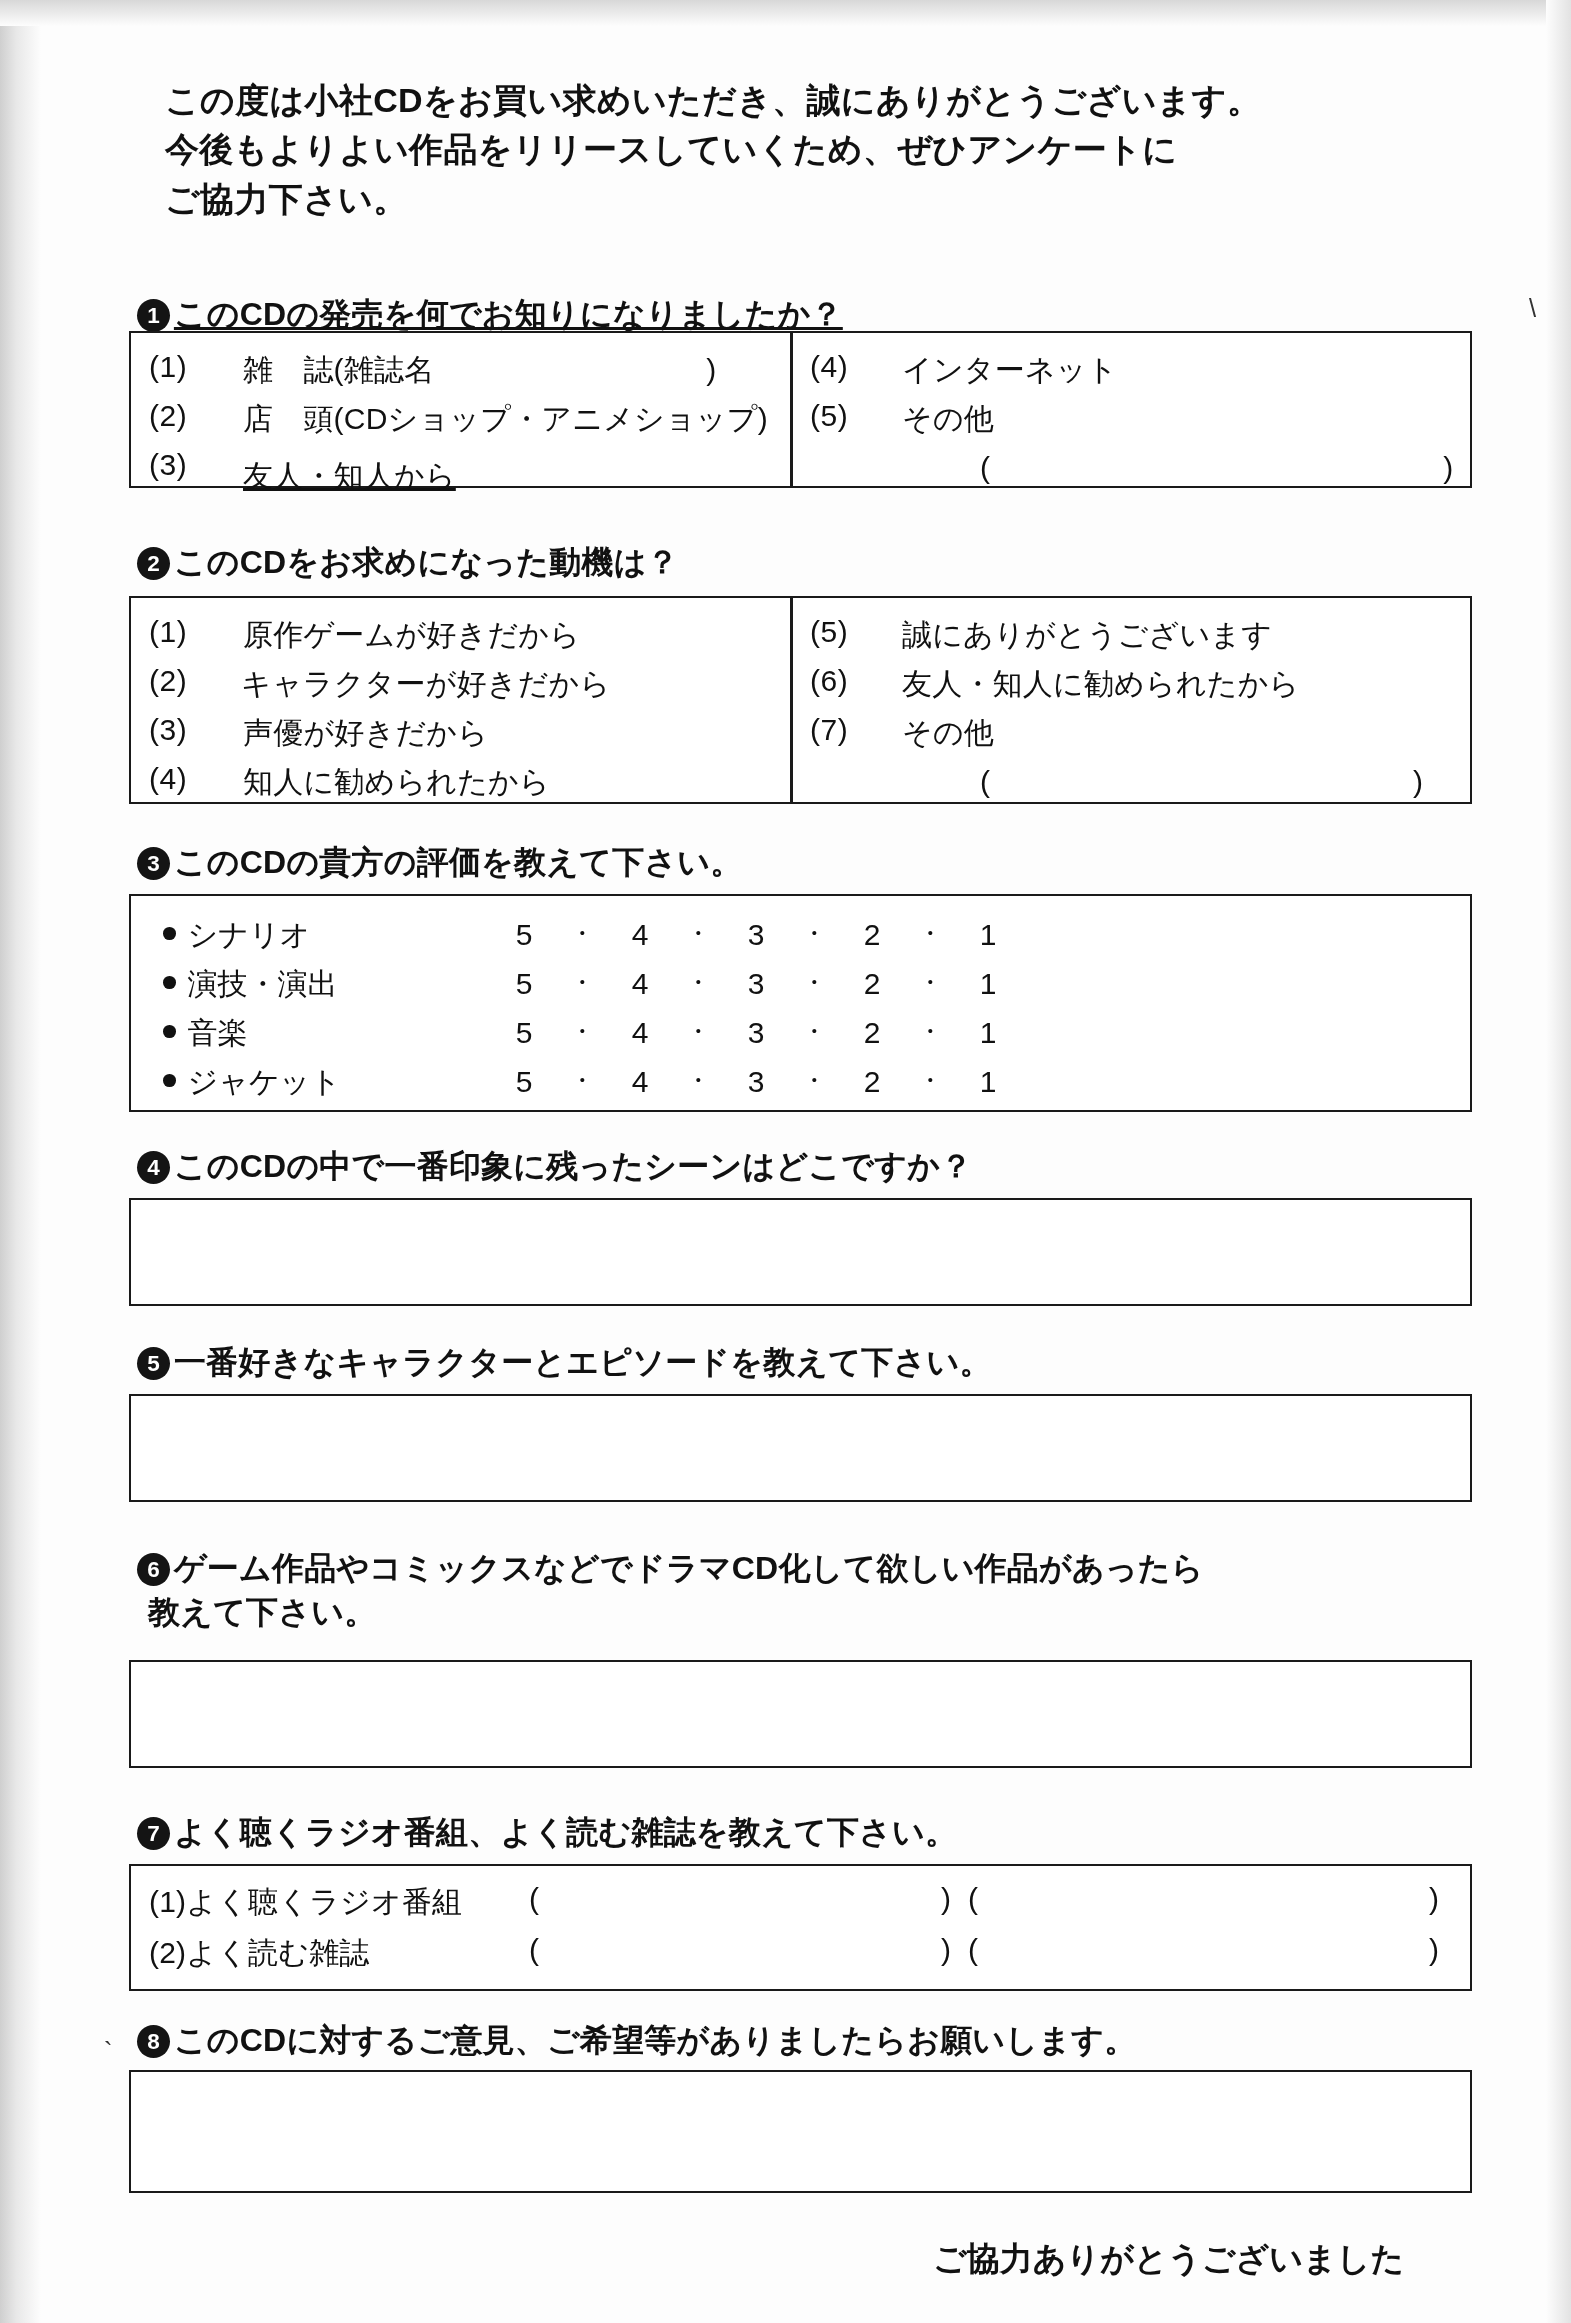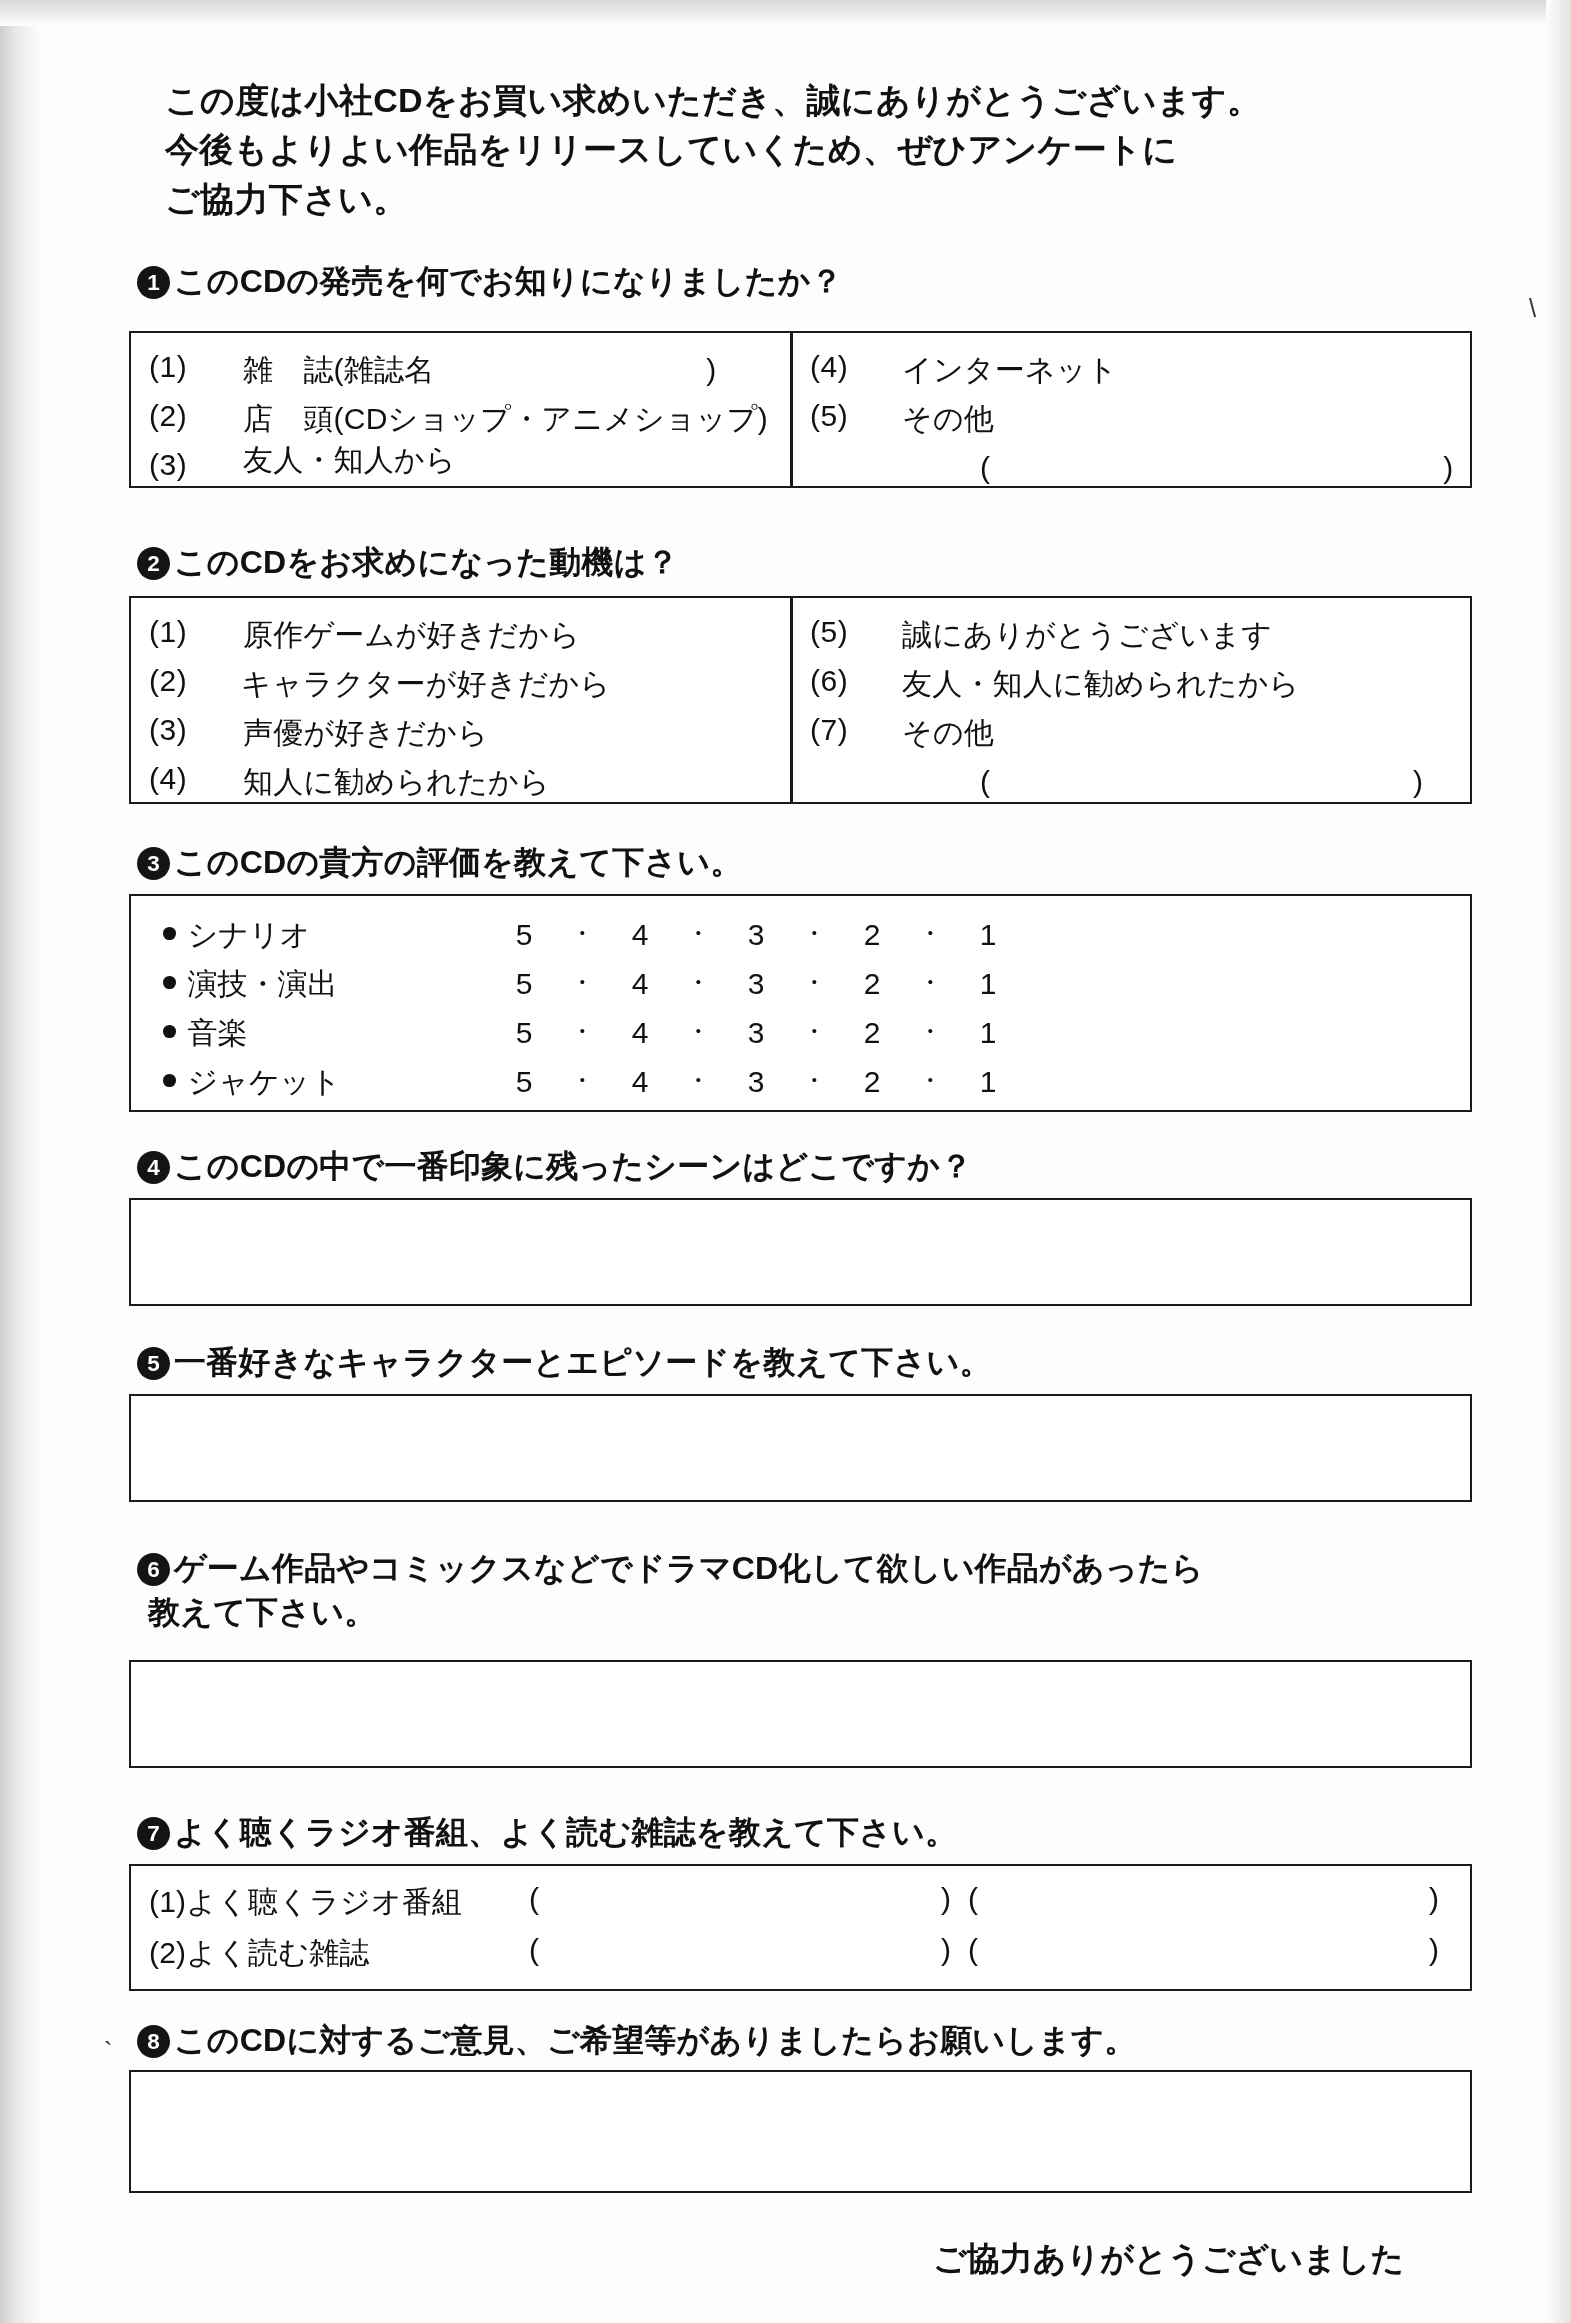--- a/index.html
+++ b/index.html
@@ -156,31 +156,31 @@
   <div class="scan-edge-right"></div>
 
   <div class="content">
 
     <div class="intro">
       <div>この度は小社CDをお買い求めいただき、誠にありがとうございます。</div>
       <div>今後もよりよい作品をリリースしていくため、ぜひアンケートに</div>
       <div>ご協力下さい。</div>
     </div>
 
-    <div class="q-head" style="left:137px; top:260px;">
+    <div class="q-head" style="left:137px; top:293px;text-decoration:underline;">
       <span class="num">1</span><span>このCDの発売を何でお知りになりましたか？</span>
     </div>
     <div class="box" style="left:129px; top:331px; width:1343px; height:157px;"></div>
     <div class="vline" style="left:790px; top:331px; height:157px;"></div>
     <div class="opt opt-label" style="left:149px; top:350px;">(1)</div>
     <div class="opt" style="left:243px; top:350px;">雑　誌(雑誌名　　　　　　　　　)</div>
     <div class="opt opt-label" style="left:149px; top:399px;">(2)</div>
     <div class="opt" style="left:243px; top:399px;">店　頭(CDショップ・アニメショップ)</div>
     <div class="opt opt-label" style="left:149px; top:448px;">(3)</div>
-    <div class="opt" style="left:243px; top:440px;">友人・知人から</div>
+    <div class="opt" style="left:243px; top:456px;text-decoration:underline;">友人・知人から</div>
     <div class="opt opt-label" style="left:810px; top:350px;">(4)</div>
     <div class="opt" style="left:902px; top:350px;">インターネット</div>
     <div class="opt opt-label" style="left:810px; top:399px;">(5)</div>
     <div class="opt" style="left:902px; top:399px;">その他</div>
     <div class="opt" style="left:980px; top:448px;">(　　　　　　　　　　　　　　　)</div>
 
     <div class="q-head" style="left:137px; top:541px;">
       <span class="num">2</span><span>このCDをお求めになった動機は？</span>
     </div>
     <div class="box" style="left:129px; top:596px; width:1343px; height:208px;"></div>

